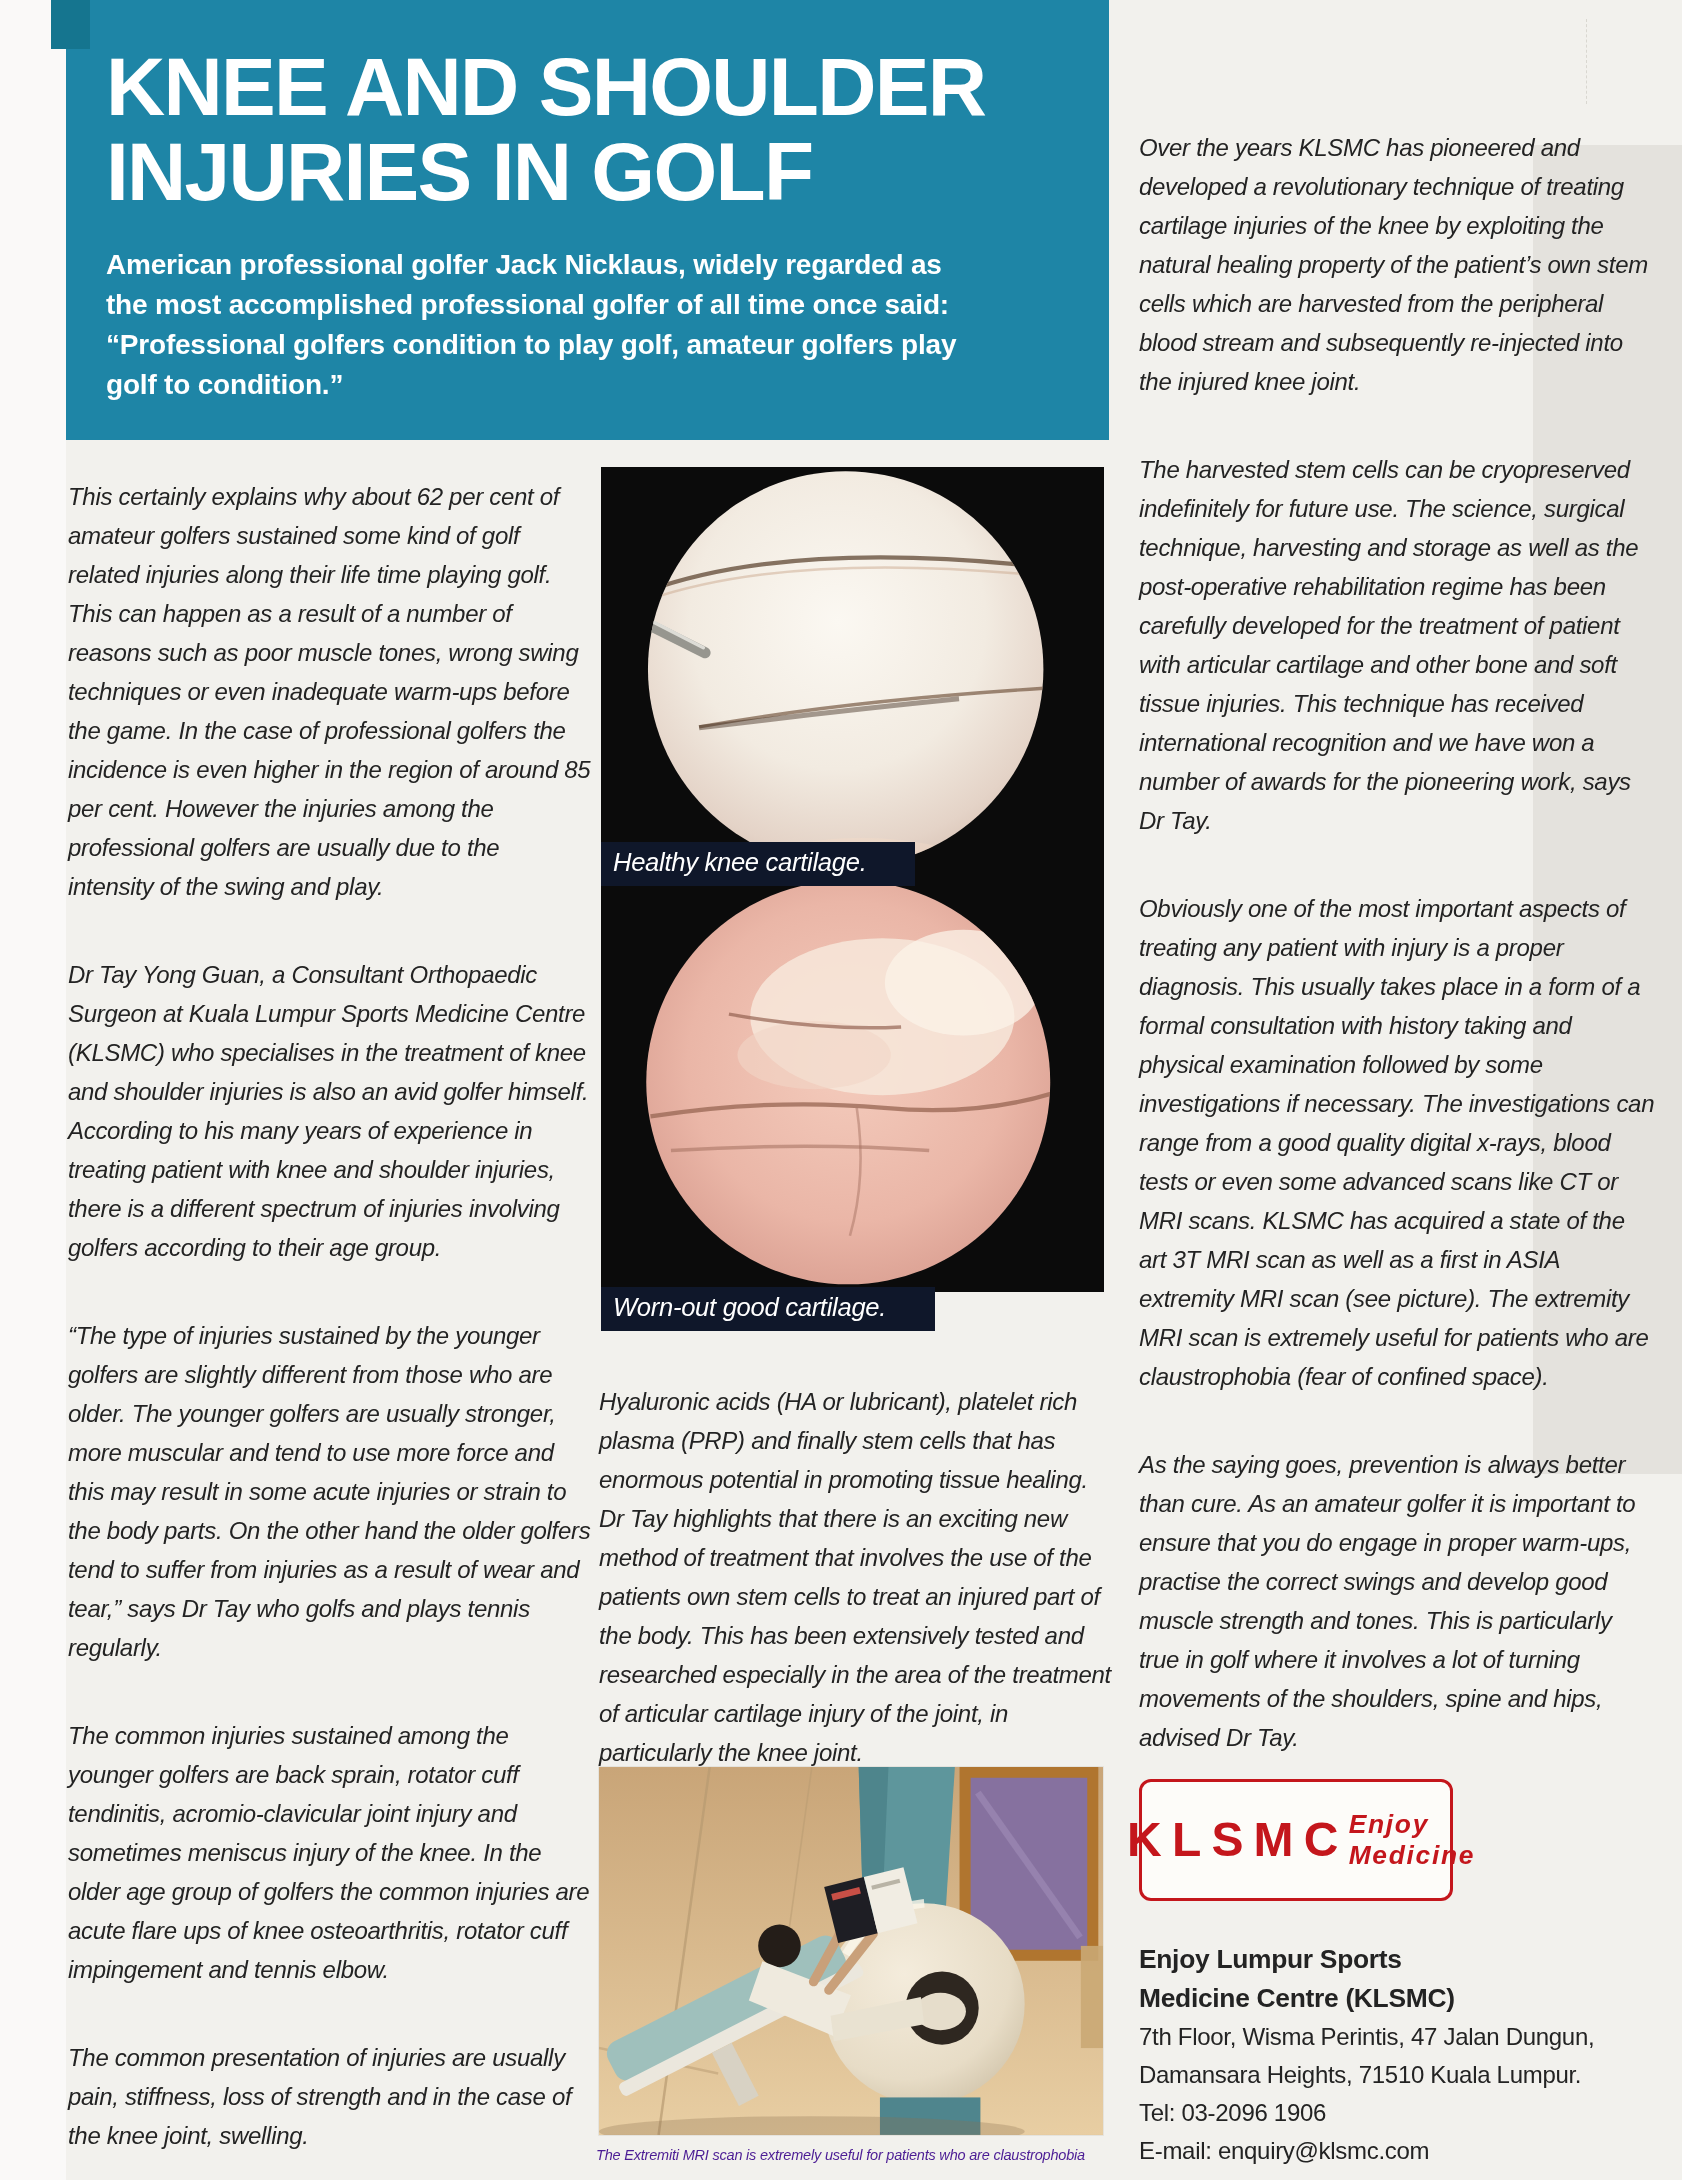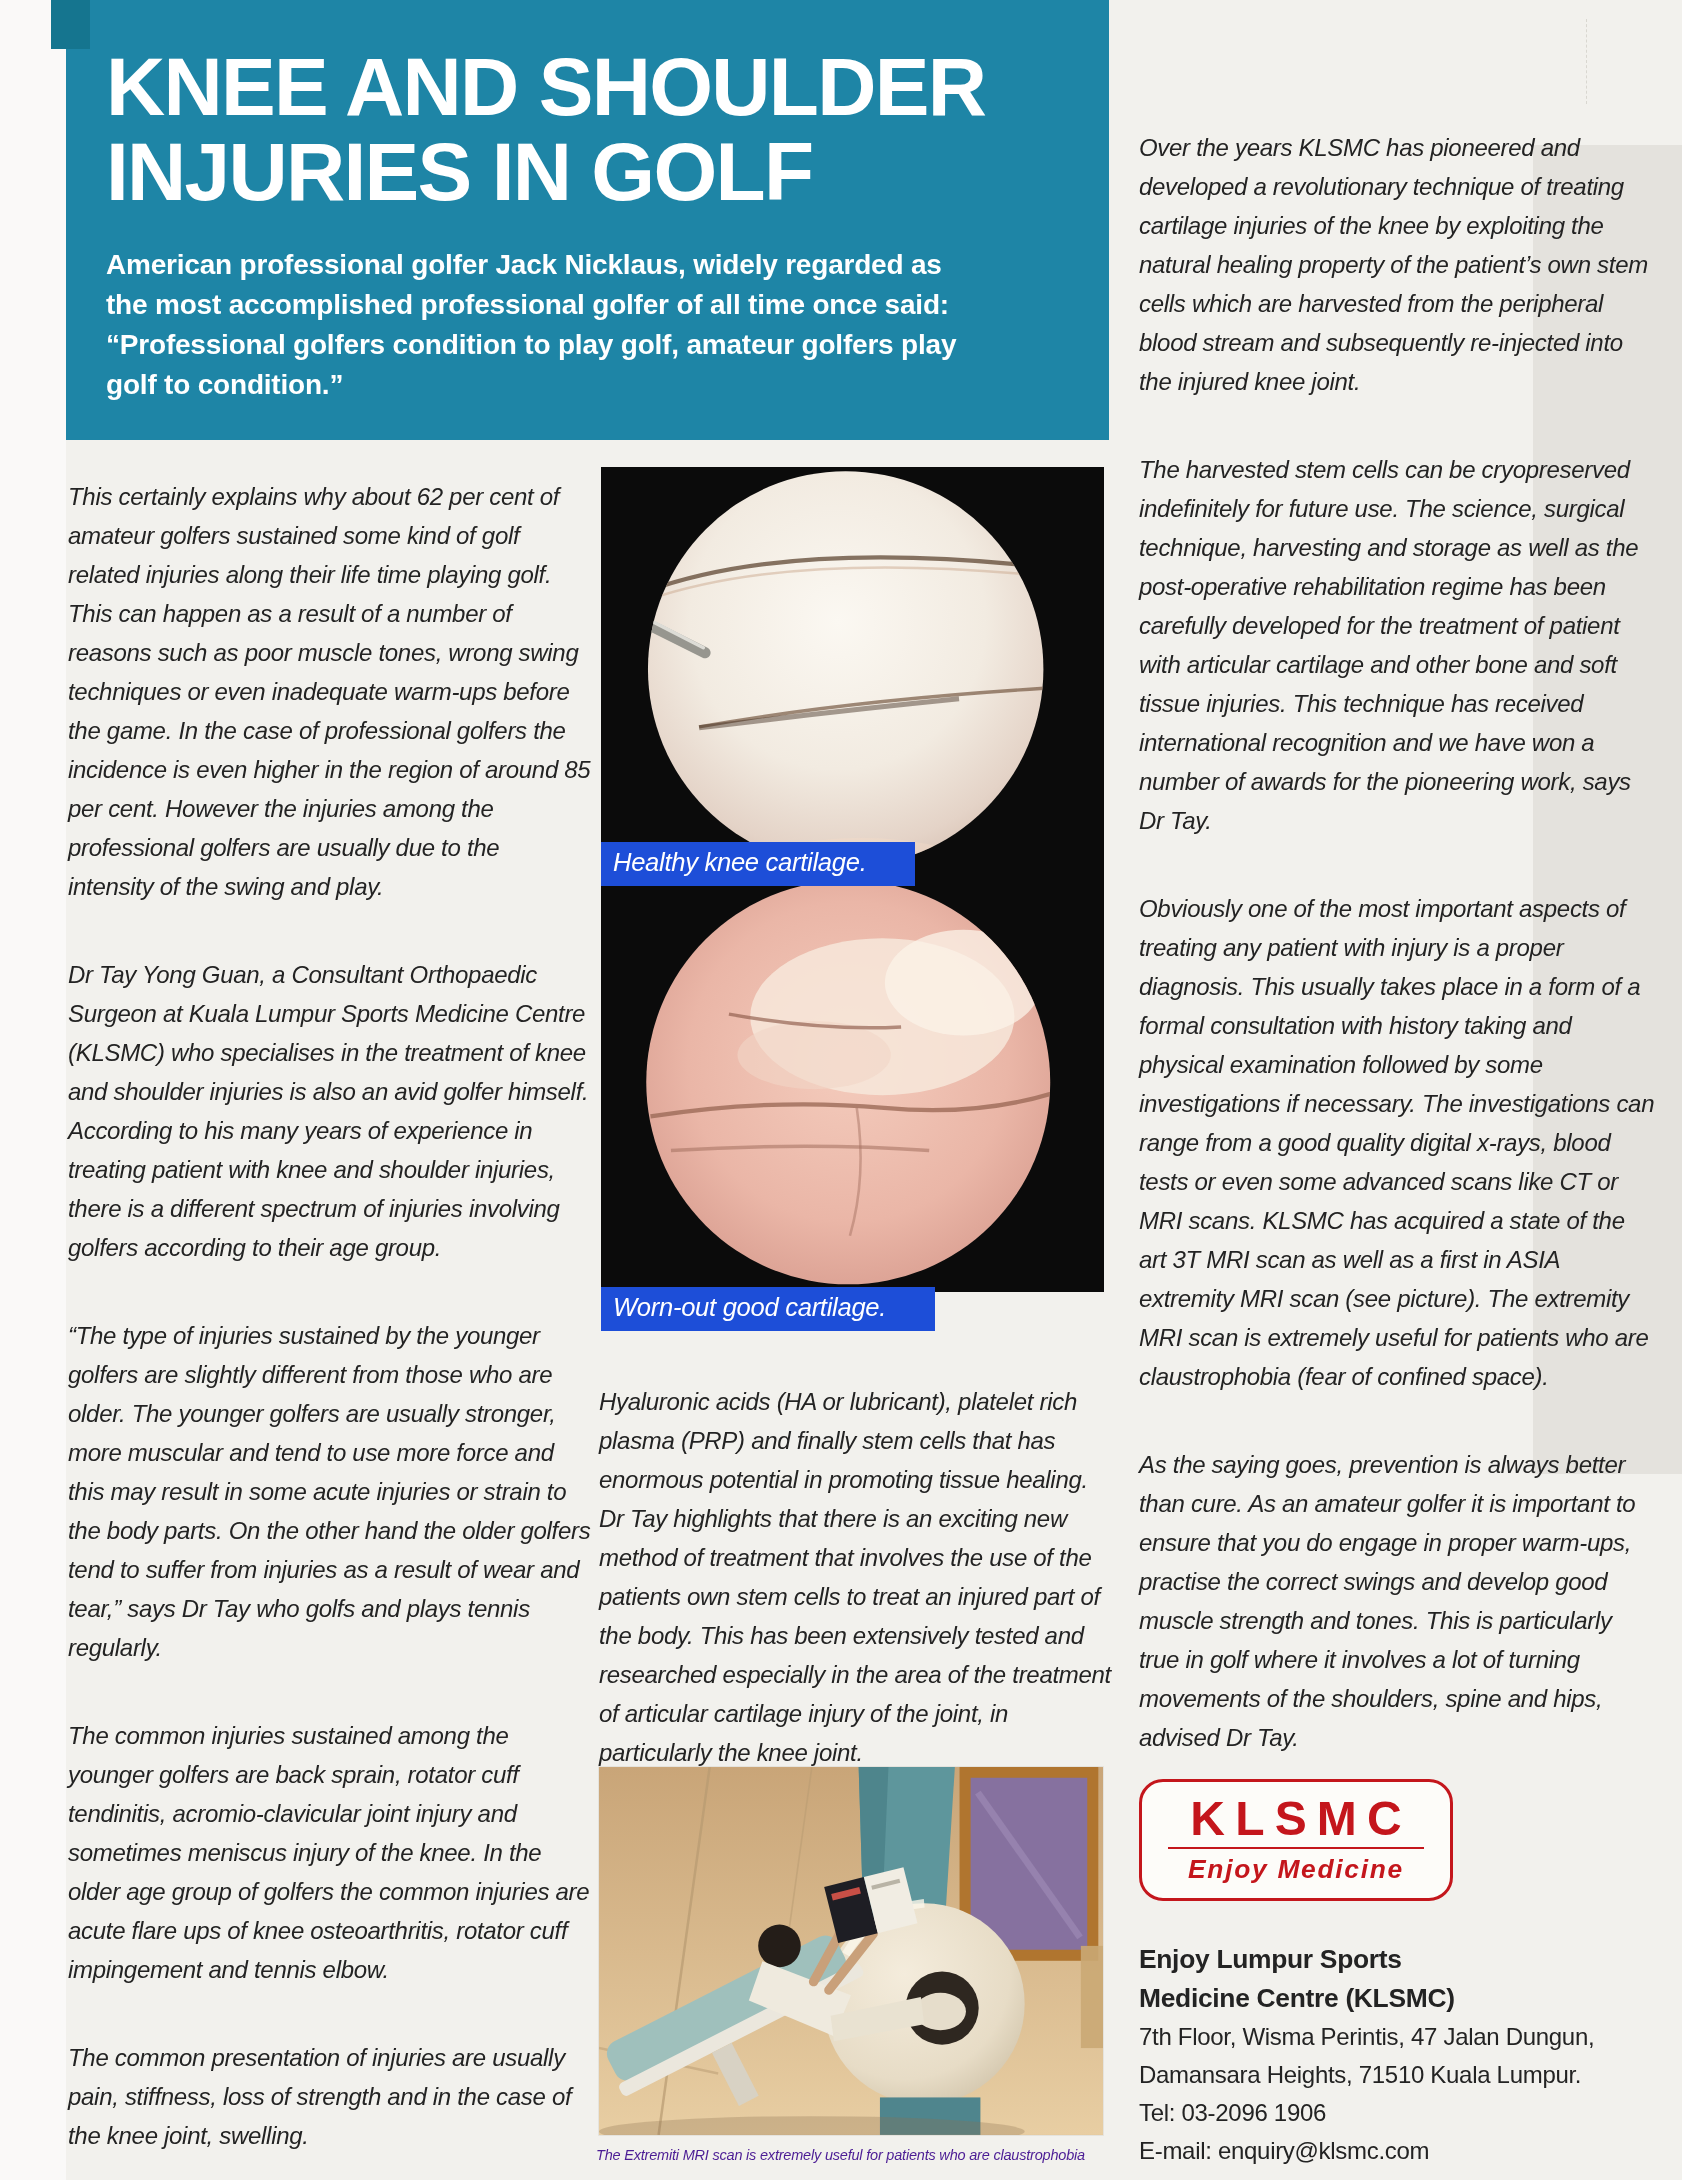--- a/index.html
+++ b/index.html
@@ -41,42 +41,42 @@
   .col-left{left:68px;top:477px;width:523px;}
   .col-right{left:1139px;top:128px;width:516px;}
   .col-mid-para{left:599px;top:1382px;width:516px;}
   
   .scope-block{
     position:absolute;left:601px;top:467px;width:503px;height:825px;
     background:#0b0b0b;
   }
   .scope-block svg{display:block;width:503px;height:825px;}
   .img-caption{
-    position:absolute;left:0;background:#1d4ed8;color:#ffffff;
+    position:absolute;left:0;background:#0f172a;color:#ffffff;
     font-style:italic;font-size:25.6px;letter-spacing:-0.3px;
     padding:6px 49px 9.4px 12px;white-space:nowrap;
   }
   .img-caption.healthy{top:375px;}
   .img-caption.worn{bottom:-39px;}
   
   .mri-photo{
     position:absolute;left:599px;top:1767px;width:504px;height:368px;
     background:#d8ba8c;box-shadow:0 0 0 0.9px #e4e2db;
   }
   .mri-photo svg{display:block;width:504px;height:368px;}
   .mri-caption{
     position:absolute;left:596px;top:2147px;width:545px;margin:0;
     font-style:italic;font-size:14.5px;letter-spacing:-0.2px;color:#4c1d95;
     white-space:nowrap;
   }
   
   .logo-box{
     position:absolute;left:1139px;top:1779px;width:308px;height:116px;
-    border:3.4px solid #c4161c;border-radius:24px;background:#fdfcf9;
-    display:flex;flex-direction:column;align-items:center;justify-content:center;
+    border:3.4px solid #c4161c;border-radius:12px;background:#fdfcf9;
+    display:flex;flex-direction:row;align-items:center;justify-content:center;
   }
   .logo-name{
     color:#c4161c;font-weight:bold;font-size:48px;line-height:48px;
     letter-spacing:10.2px;text-indent:10.2px;
   }
   .logo-rule{width:256px;height:0;border-top:2.6px solid #c4161c;margin:3.4px 0 5.1px 0;}
   .logo-tagline{
     color:#c4161c;font-style:italic;font-weight:bold;font-size:26.4px;letter-spacing:1.7px;
   }
   

